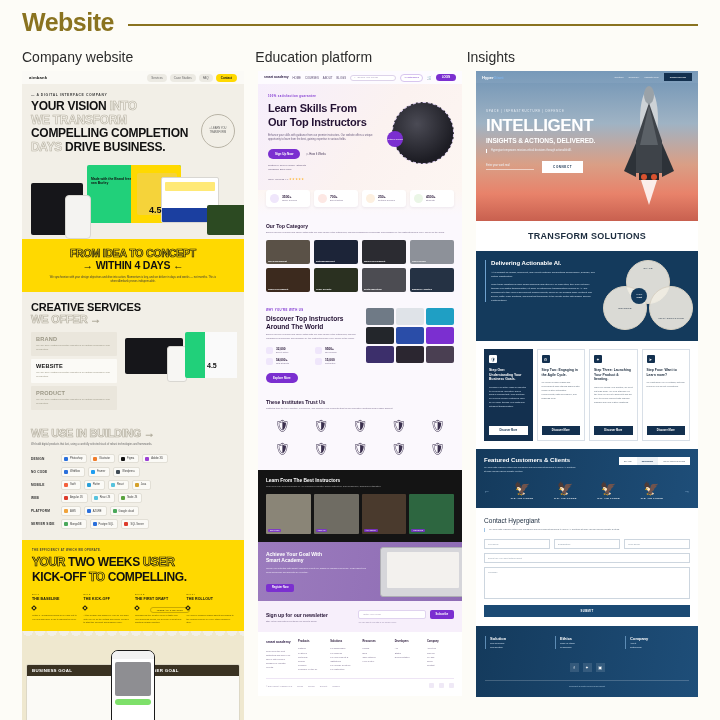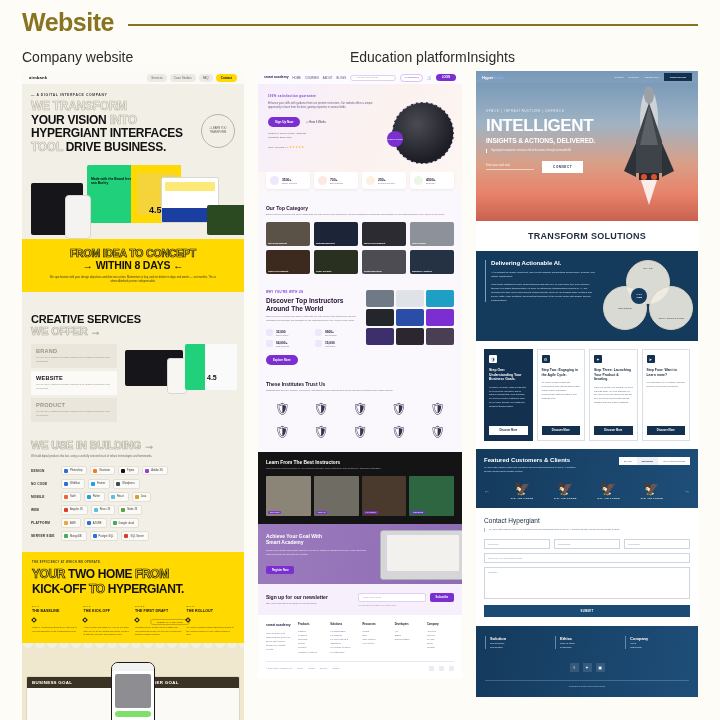--- a/index.html
+++ b/index.html
@@ -15,21 +15,21 @@
   .hdr { display: flex; align-items: center; padding: 10px 22px 0 22px; }
   .hdr-title {
     font-size: 25px; font-weight: bold; color: #8a7320;
     letter-spacing: -0.5px; line-height: 1; white-space: nowrap;
   }
   .hdr-rule { flex: 1; height: 2px; background: #8a7320; margin-left: 14px; margin-top: 4px; }
 
   .col-labels { display: flex; padding: 14px 22px 6px 22px; }
   .col-label { font-size: 14px; color: #2c2c2c; font-weight: 400; }
   .cl1 { width: 234px; }
-  .cl2 { width: 212px; text-align: right; }
+  .cl2 { width: 212px; }
   .cl3 { width: 232px; }
 
   
   .cols { display: flex; padding: 0 22px; gap: 14px; align-items: flex-start; }
   .col { position: relative; }
   .col1 { width: 226px; }
   .col2 { width: 208px; }
   .col3 { width: 226px; }
 
   .shot { width: 100%; overflow: hidden; position: relative; }
@@ -58,21 +58,21 @@
   .mk-c { left: 56px; top: 4px; width: 94px; height: 58px; background: #21d07a; }
   .mk-d { left: 130px; top: 16px; width: 58px; height: 46px; background: #fff; border: 1px solid #d9d7d2; }
   .mk-e { left: 176px; top: 44px; width: 44px; height: 30px; background: #2c4a22; }
   .mk-rating { position: absolute; left: 118px; top: 44px; font-size: 9px; font-weight: 900; color: #111; }
 
   .c1yellow { background: #ffd900; padding: 8px 10px 7px 10px; text-align: center; }
   .c1yh { font-size: 10.5px; font-weight: 900; letter-spacing: -0.2px; color: #111; line-height: 1.2; }
   .c1yh .ol2 { color: transparent; -webkit-text-stroke: .7px #111; }
   .c1yp { font-size: 2.7px; color: #3b3b3b; margin-top: 4px; line-height: 1.6; padding: 0 14px; }
 
-  .c1sec { background: #f2efe7; padding: 9px 9px 6px 9px; margin-top: 12px; }
+  .c1sec { background: #f2efe7; padding: 9px 9px 6px 9px; }
   .c1h2 { font-size: 11px; font-weight: 900; letter-spacing: -0.2px; color: #111; line-height: 1.15; }
   .c1h2 .ol3 { color: transparent; -webkit-text-stroke: .65px #b3ae9f; }
   .c1acc { margin-top: 6px; display: flex; gap: 6px; }
   .c1acclist { width: 86px; }
   .c1accitem { padding: 4px 5px; margin-bottom: 3px; background: #eae6dc; border-radius: 1px; }
   .c1accitem.on { background: #fbfaf6; }
   .c1acct { font-size: 5.6px; font-weight: 900; color: #9b9786; letter-spacing: .2px; }
   .c1accitem.on .c1acct { color: #111; }
   .c1accd { font-size: 2.5px; color: #9b9786; line-height: 1.6; margin-top: 2px; }
   .c1accimg { flex: 1; height: 56px; position: relative; }
@@ -300,25 +300,25 @@
           <div class="c1navsp"></div>
           <div class="c1navlink">Services</div>
           <div class="c1navlink">Case Studies</div>
           <div class="c1navlink">FAQ</div>
           <div class="c1navbtn">Contact</div>
         </div>
 
         <div class="c1hero">
           <div class="c1kicker">— A DIGITAL INTERFACE COMPANY</div>
           <div class="c1h1">
-            <div><span class="ol">WE TRANSFORM</span></div>
             <div><span>YOUR VISION</span>
                  <span class="ol">INTO</span></div>
-            <div><span>HYPERGIANT INTERFACES</span></div>
-            <div><span class="ol">TOOL</span>
+            <div><span class="ol">WE TRANSFORM</span></div>
+            <div><span>COMPELLING COMPLETION</span></div>
+            <div><span class="ol">DAYS</span>
                  <span>DRIVE BUSINESS.</span></div>
           </div>
           <div class="c1badge">+ LEARN YOU TRANSFORM</div>
 
           <div class="c1mock">
             <div class="mk mk-a"></div>
             <div class="mk mk-c">
               <div style="position:absolute;left:4px;top:12px;width:42px;font-size:3.4px;font-weight:900;color:#111;line-height:1.4">Made with the Brand free raw Burley</div>
               <div style="position:absolute;right:0;top:0;bottom:0;width:50px;background:#ffd900"></div>
               <div style="position:absolute;right:4px;top:8px;width:40px;height:42px;background:#f5d33a;border-radius:2px"></div>
@@ -328,21 +328,21 @@
               <div style="position:absolute;left:3px;top:4px;right:3px;height:9px;background:#ffe976;border-radius:1px"></div>
             </div>
             <div class="mk mk-b"></div>
             <div class="mk mk-e"></div>
             <div class="mk-rating">4.5</div>
           </div>
         </div>
 
         <div class="c1yellow">
           <div class="c1yh"><span class="ol2">FROM IDEA TO CONCEPT</span></div>
-          <div class="c1yh">→ WITHIN 8 DAYS ←</div>
+          <div class="c1yh">→ WITHIN 4 DAYS ←</div>
           <div class="c1yp">We synchronize with your design objectives and dive into action. Momentum is key, and we deliver in days and weeks — not months. This is where Aimbank proves indispensable.</div>
         </div>
 
         <div class="c1sec">
           <div class="c1h2">
             <div>CREATIVE SERVICES</div>
             <div class="ol3">WE OFFER →</div>
           </div>
           <div class="c1acc">
             <div class="c1acclist">
@@ -425,25 +425,25 @@
                   <div class="tpill"><span class="tico" style="background: rgb(221, 59, 43);"></span>SQL Server</div>
                 </div>
               </div>
             </div>
         </div>
 
         <div class="c1yellow2">
           <div class="c1y2k">THE EFFICIENCY AT WHICH WE OPERATE.</div>
           <div class="c1y2h">
             <div><span class="ol2">YOUR</span>
-                 <span>TWO HOME</span>
-                 <span class="ol2">FROM</span></div>
+                 <span>TWO WEEKS</span>
+                 <span class="ol2">USER</span></div>
             <div><span>KICK-OFF</span>
                  <span class="ol2">TO</span>
-                 <span>HYPERGIANT.</span></div>
+                 <span>COMPELLING.</span></div>
           </div>
           <div class="c1tl">
             <div class="c1tlchip">FEEDBACK &amp; REVISION</div>
             <div class="c1tli">
               <div class="c1tld">DAY 1</div>
               <div class="c1tlt">THE BASELINE</div>
               <div class="c1tlc"></div>
               <div class="c1tlp">Within 1–2 business hours we'll reach out to you and schedule a call to discuss the brief.</div>
             </div>
             <div class="c1tli">
@@ -499,20 +499,24 @@
             <span>⌕</span>
             <span>Search your course</span>
           </div>
           <div class="c2pill">All Categories</div>
           <div style="font-size:4px;color:#5a4a70">🛒</div>
           <div class="c2btn">LOGIN</div>
         </div>
 
         <div class="c2hero">
           <div class="c2k">100% satisfaction guarantee</div>
+          <div class="c2h1">
+            <div>Learn Skills From</div>
+            <div>Our Top Instructors</div>
+          </div>
           <div class="c2p">Enhance your skills with guidance from our premier instructors. Our website offers a unique opportunity to learn from the best, gaining expertise in various fields.</div>
           <div class="c2cta">
             <div class="b1">Sign Up Now</div>
             <div class="b2">▷ <span>How It Works</span></div>
           </div>
           <div class="c2trust">
             <div>Trusted by Over 5 Million+ Students</div>
             <div>Worldwide Since 2007</div>
           </div>
           <div class="c2trust">

